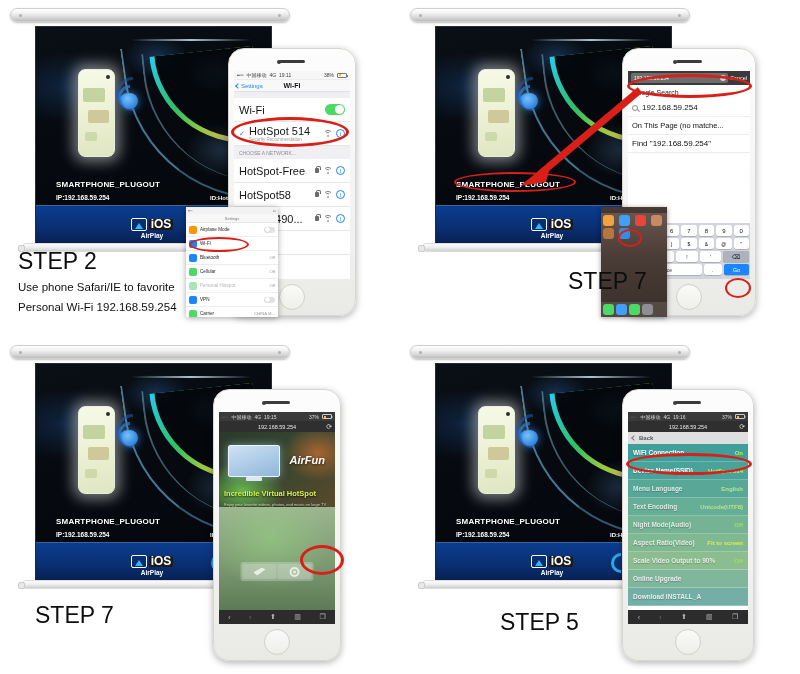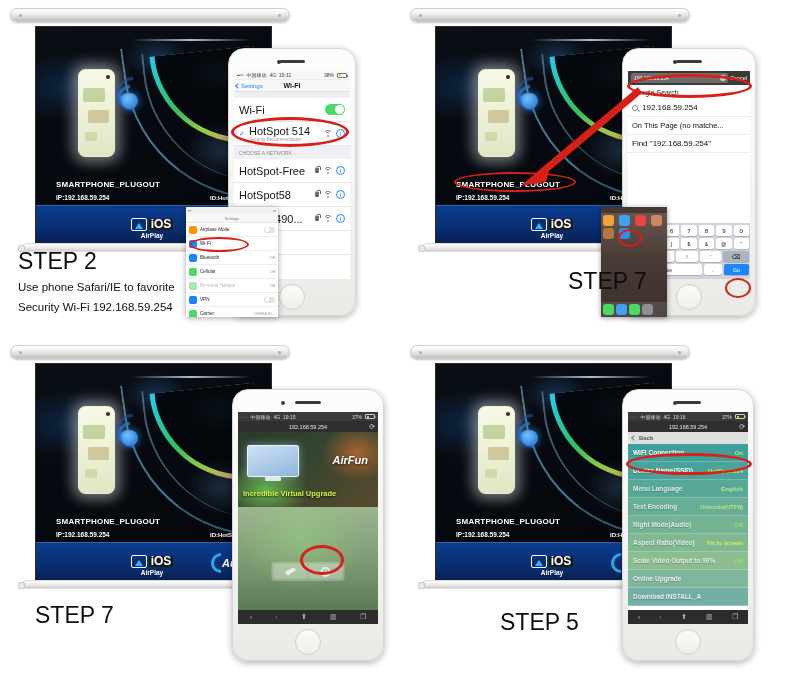--- a/index.html
+++ b/index.html
@@ -559,21 +559,21 @@
         <span class="sc-lbl">Carrier</span>
         <span class="sc-val">CHINA M...</span>
       </div>
     </div>
 
     <div class="oval" style="left:231px;top:117px;width:118px;height:30px;"></div>
     <div class="oval thin" style="left:189px;top:237px;width:60px;height:15px;"></div>
 
     <div class="cap-step" style="left:18px;top:248px;">STEP 2</div>
     <div class="cap-line" style="left:18px;top:281px;">Use phone Safari/IE to favorite</div>
-    <div class="cap-line" style="left:18px;top:301px;">Security Wi-Fi 192.168.59.254</div>
+    <div class="cap-line" style="left:18px;top:301px;">Personal Wi-Fi 192.168.59.254</div>
   </div>
 
   <div class="panel p2">
     <div class="proj-bar"></div>
     <div class="screen">
       <div class="dash"></div>
       <div class="hl-line"></div>
       <div class="sweep"></div>
       <div class="sweep2"></div>
       <div class="rainbow"></div>
@@ -738,21 +738,21 @@
         <div class="auto-arc-l"></div>
         <div class="auto-text">Auto</div>
         <div class="auto-arc-r"></div>
       </div>
     </div>
     <div class="proj-bottom">
       <div class="knob-l"></div>
       <div class="knob-r"></div>
     </div>
 
-    <div class="iphone" style="left:232px;top:52px;width:152px;height:272px;">
+    <div class="iphone" style="left:213px;top:52px;width:128px;height:272px;">
       <div class="ip-cam" style="left:48px;"></div>
       <div class="ip-speaker"></div>
       <div class="ip-home"></div>
       <div class="ip-screen">
         <div class="statusbar" style="background:#3a3a3a;color:#ddd;border-bottom:none;">
           <span class="sb-dots">▪▪▫▫▫</span>
           <span>中国移动</span>
           <span>4G</span>
           <span>19:15</span>
           <span class="sb-spacer"></span>
@@ -761,21 +761,21 @@
               <i></i>
             </span>
         </div>
         <div class="af-nav">
           <span class="af-url">192.168.59.254</span>
           <span class="af-reload">⟳</span>
         </div>
         <div class="af-hero">
           <div class="af-tv"></div>
           <div class="af-logo">AirFun</div>
-          <div class="af-title">Incredible Virtual Upgrade</div>
+          <div class="af-title">Incredible Virtual HotSpot</div>
           <div class="af-sub">Enjoy your favorite videos, photos, and music on large TV screen.</div>
         </div>
         <div class="af-body">
           <div class="af-btnbar">
             <div class="af-btn">
                 <span class="wedge"></span>
               </div>
             <div class="af-btn">
                 <span class="gear"></span>
               </div>

